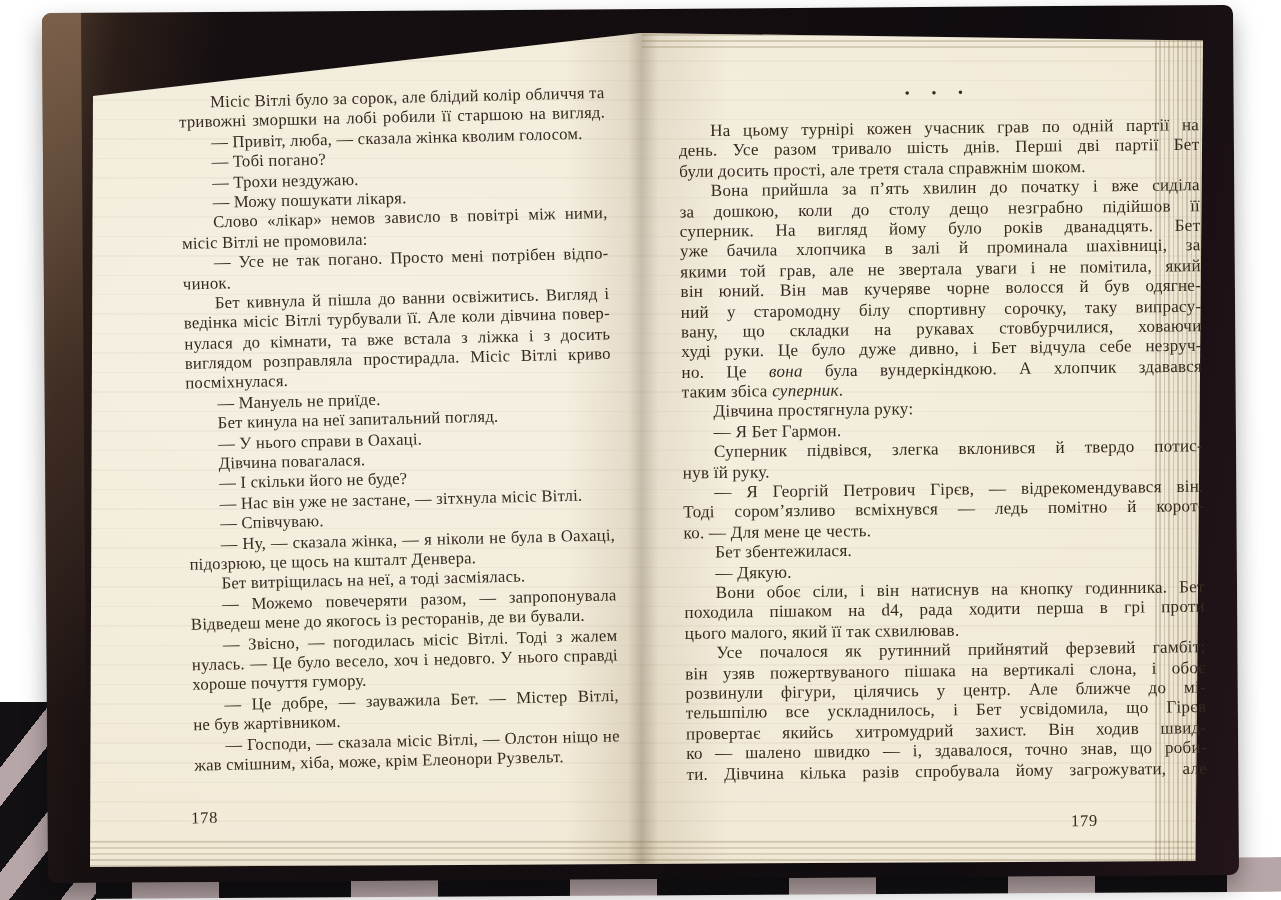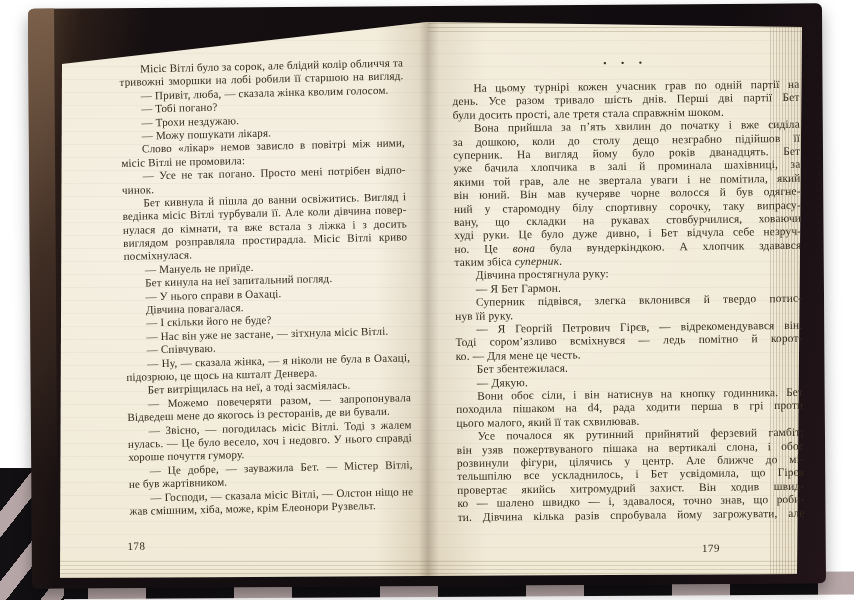--- a/index.html
+++ b/index.html
@@ -61,21 +61,21 @@
   .left-text{left:119px;top:63px;width:284px;transform:rotate(-1.35deg);transform-origin:0 0;}
   .right-text{left:452px;top:56px;width:347px;transform:rotate(-0.7deg);transform-origin:0 0;}
   .line{font-size:11.1px;line-height:13.4px;height:13.4px;white-space:pre;letter-spacing:.15px;}
   .right-text .line{font-size:11.4px;}
   .line.just{white-space:normal;text-align:justify;text-align-last:justify;text-justify:inter-word;overflow:hidden;}
   .line.ind{padding-left:21px;}
   .line em{font-style:italic;}
   .separator{height:26px;line-height:18px;text-align:center;font-size:9.5px;letter-spacing:6px;color:var(--ink);}
   .pagenum{position:absolute;font-size:11px;color:var(--ink);letter-spacing:.5px;}
   .pagenum-left{left:-3px;top:477px;}
-  .pagenum-right{left:244px;top:489px;}
+  .pagenum-right{left:256px;top:489px;}
 </style>
 </head>
 <body>
 
 <div class="scene">
   <div class="stripe-band"></div>
   <div class="stripe-left"></div>
 
   <div class="cover">
     <div class="cover-edge-left"></div>

